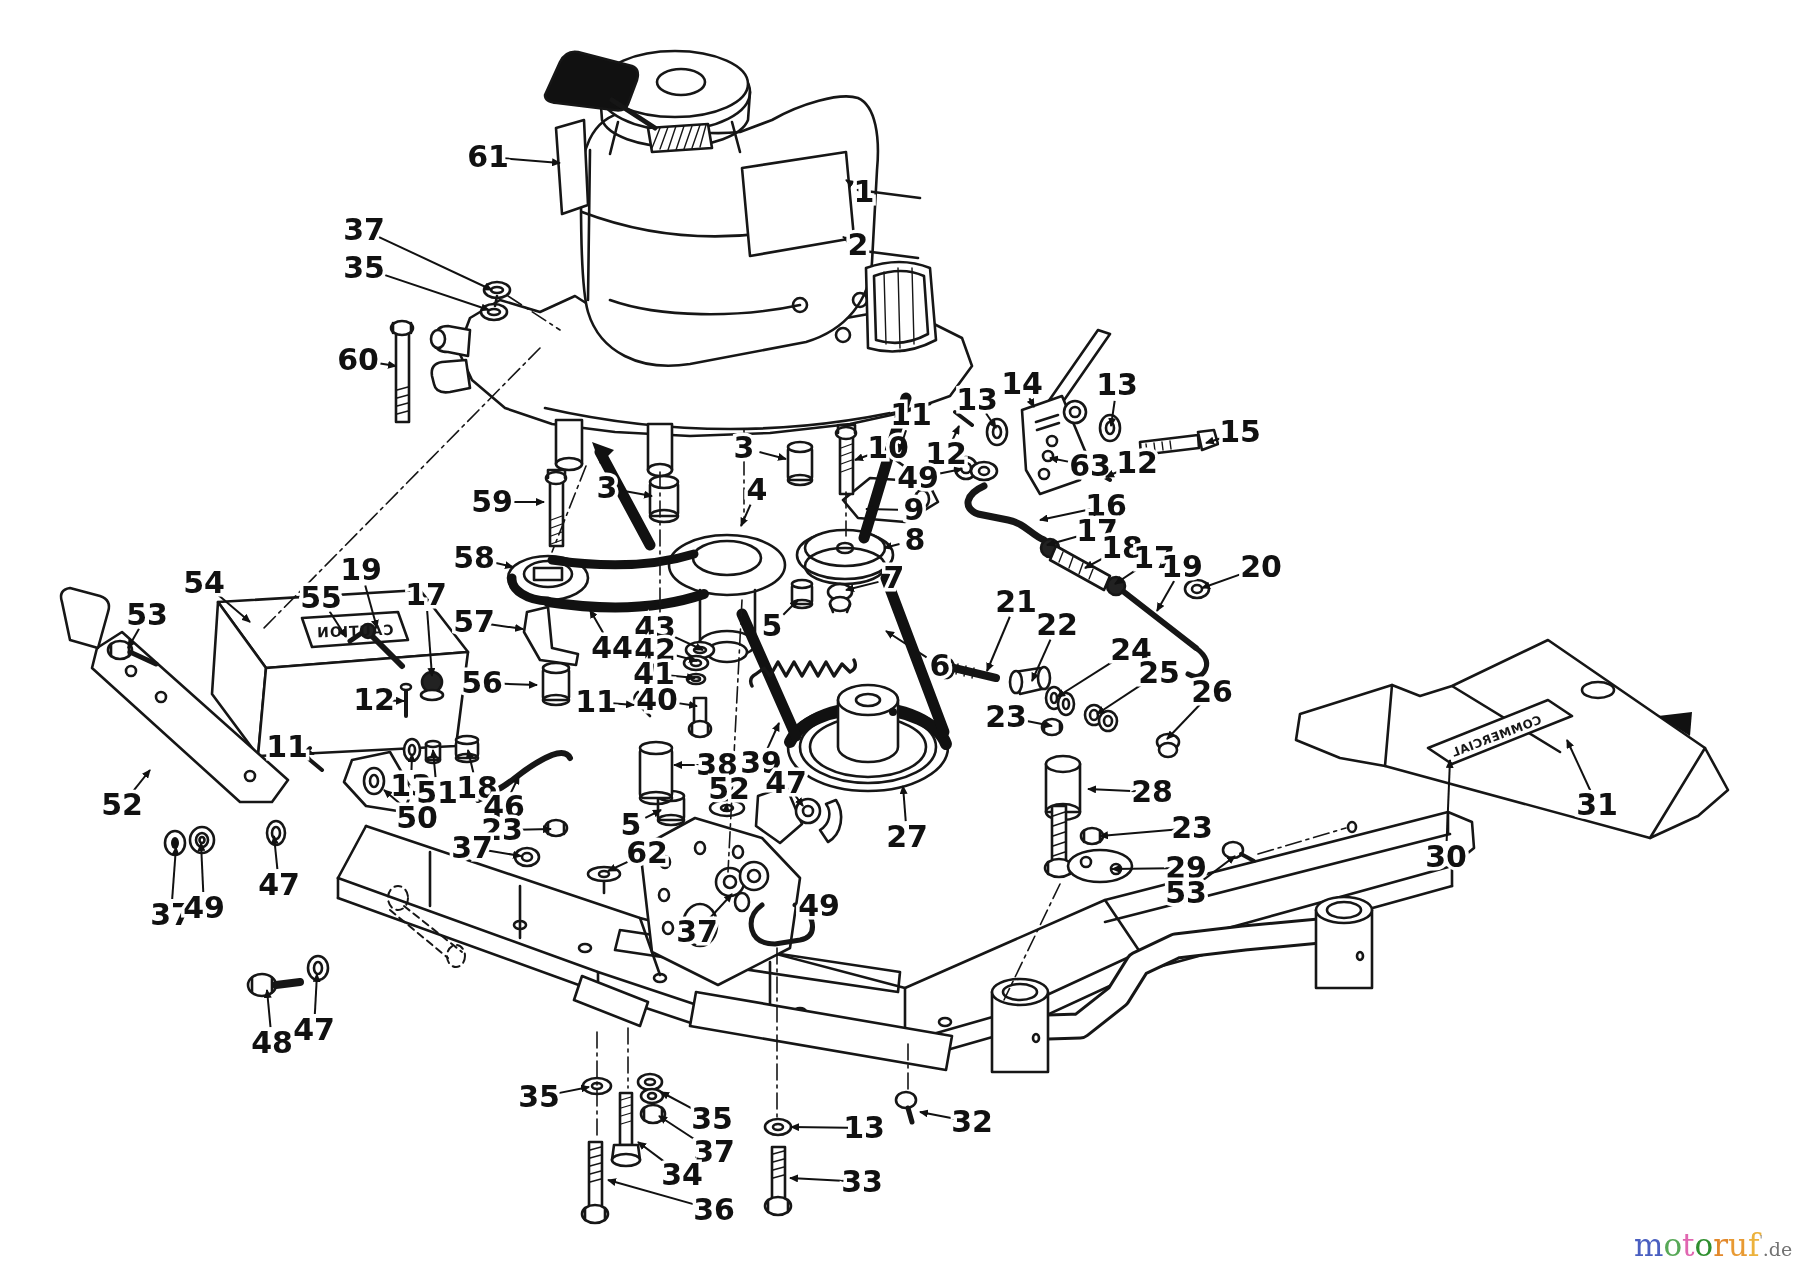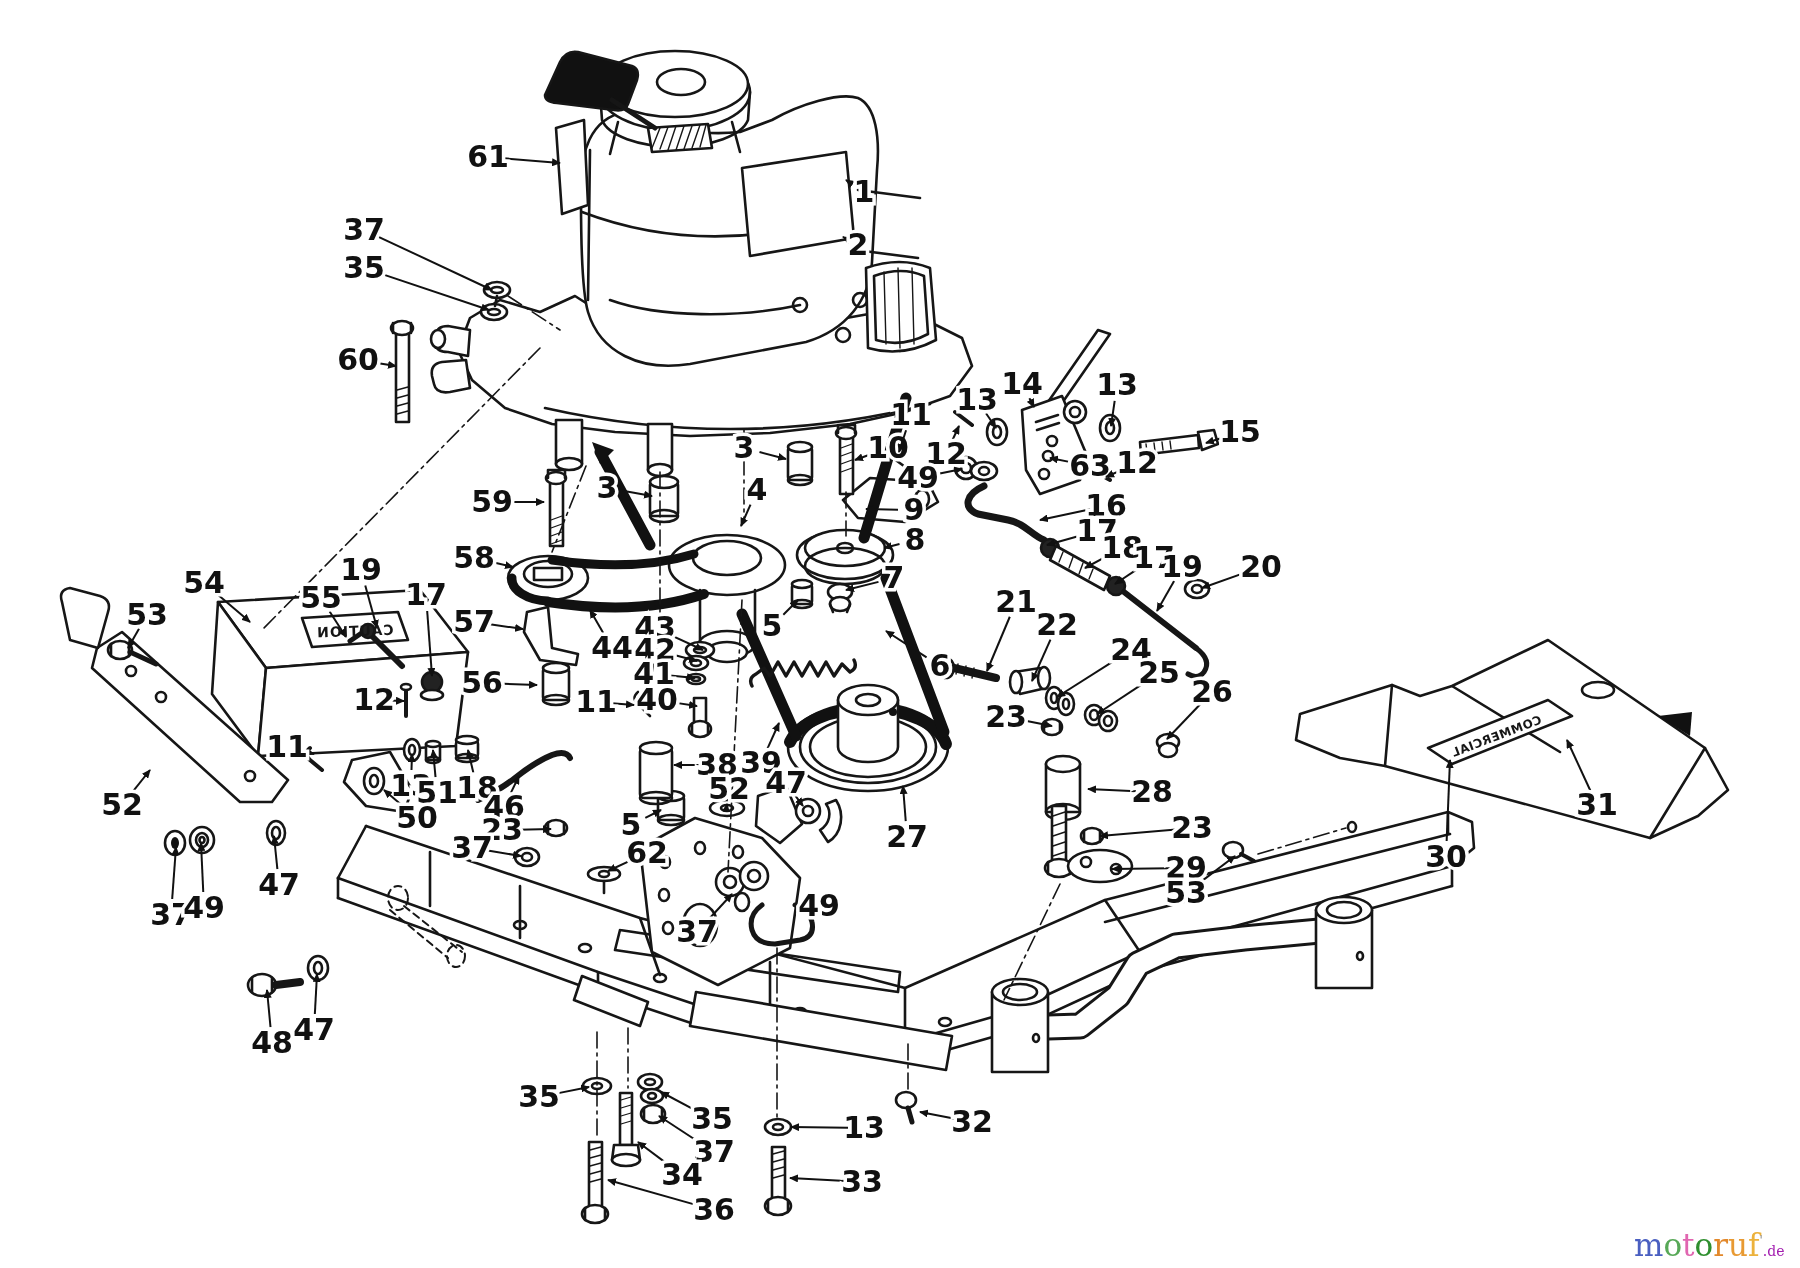--- a/index.html
+++ b/index.html
@@ -4,21 +4,21 @@
 <style>
   html,body{margin:0;padding:0;background:#fff;}
   #stage{position:relative;width:1800px;height:1268px;background:#fff;overflow:hidden;
          font-family:"DejaVu Sans",sans-serif;text-decoration:underline;}
   #drawing{position:absolute;left:0;top:0;}
   .lbl{font-family:"DejaVu Sans",sans-serif;font-weight:bold;font-size:30px;fill:#111;
        paint-order:stroke;stroke:#fff;stroke-width:7px;text-anchor:middle;}
   .leader{stroke:#111;stroke-width:2px;fill:none;}
   #logo{position:absolute;left:1634px;top:1218px;width:160px;height:46px;
         font-family:"DejaVu Serif",serif;font-size:31px;white-space:nowrap;line-height:46px;}
-  #logo .suffix{font-size:14px;color:#a21caf;}
+  #logo .suffix{font-size:19px;color:#737373;}
   #logo .tick{font-size:12px;color:#888;vertical-align:super;}
 </style>
 </head>
 <body>
 
 <div id="stage">
 
 <svg id="drawing" width="1800" height="1268" viewBox="0 0 1800 1268" xmlns="http://www.w3.org/2000/svg">
   <defs>
     <marker id="arr" markerWidth="9" markerHeight="8" refX="8" refY="4" orient="auto" markerUnits="userSpaceOnUse">

